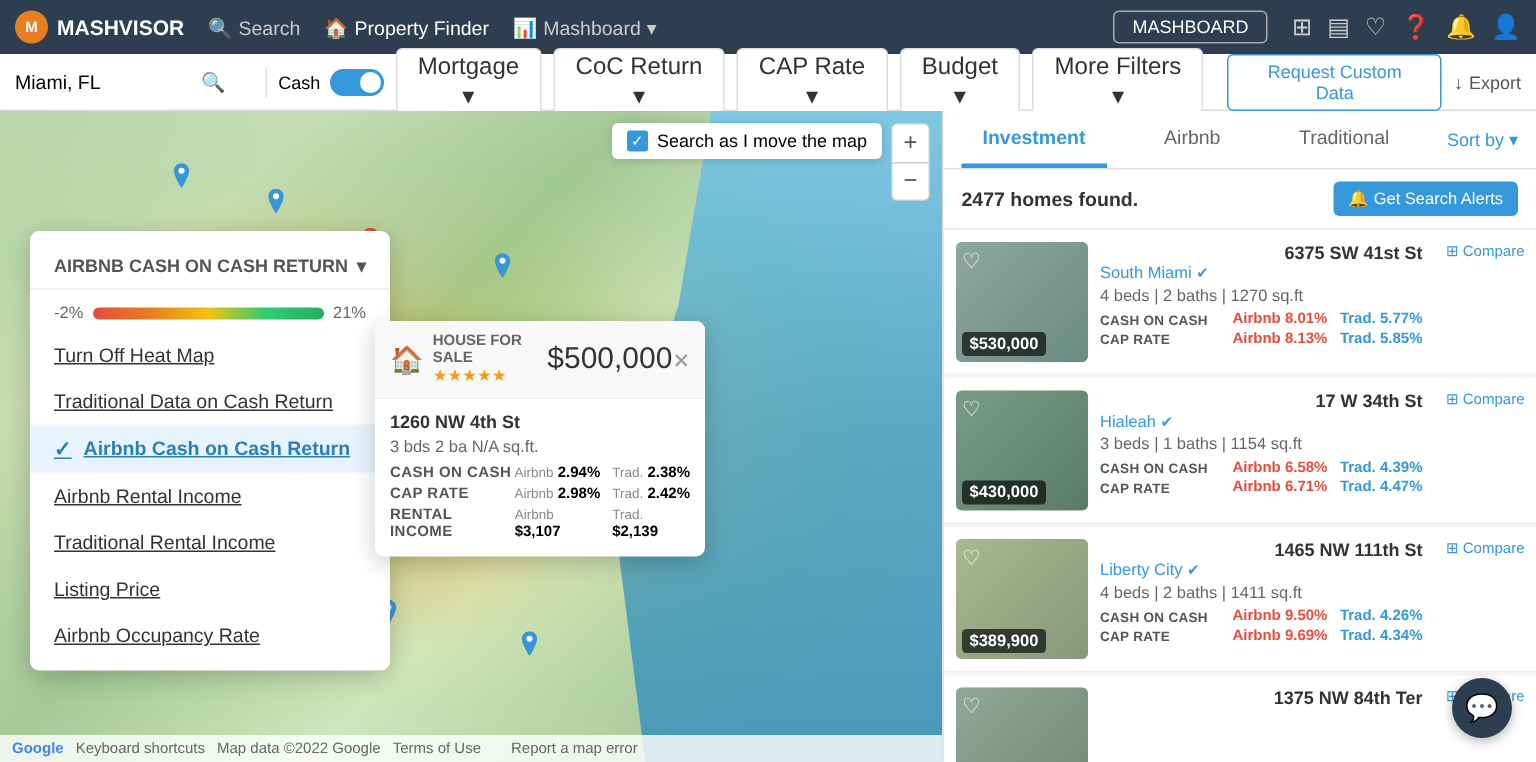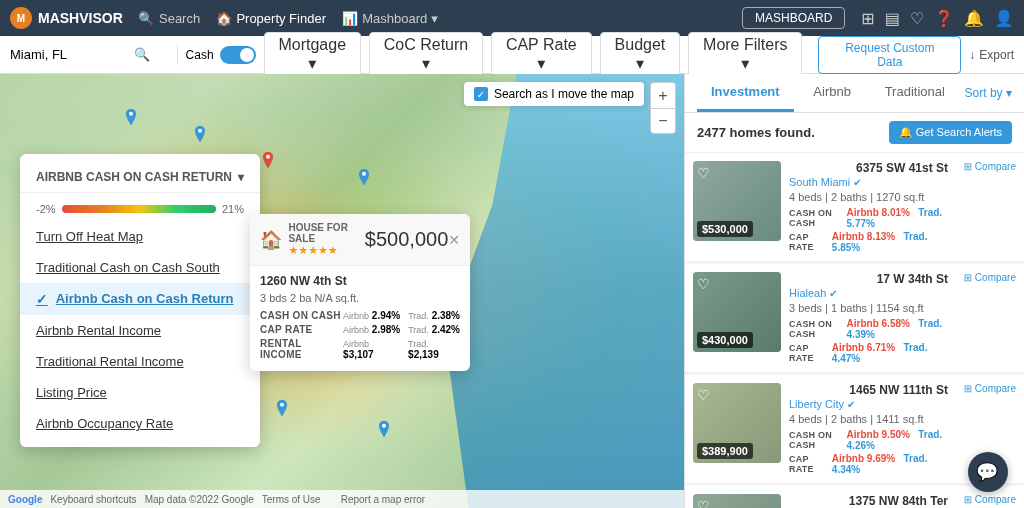--- a/index.html
+++ b/index.html
@@ -143,21 +143,21 @@
     
     .map-footer {
       position: absolute; bottom: 0; left: 0; right: 0; height: 18px;
       background: rgba(255,255,255,0.8); display: flex; align-items: center;
       padding: 0 8px; font-size: 10px; color: #666; gap: 8px;
     }
     .google-logo { font-size: 10px; font-weight: 700; color: #4285f4; }
 
     
     .right-panel {
-      width: 340px; background: #f5f5f5; display: flex; flex-direction: column;
+      width: 396px; background: #f5f5f5; display: flex; flex-direction: column;
       border-left: 1px solid #ddd;
     }
     .panel-tabs {
       display: flex; align-items: center; background: #fff;
       border-bottom: 1px solid #ddd; padding: 0 12px;
       gap: 0; justify-content: space-between;
     }
     .panel-tab {
       padding: 10px 14px; font-size: 13px; color: #666; cursor: pointer;
       border-bottom: 3px solid transparent;
@@ -339,21 +339,21 @@
         </div>
         <div class="heat-gradient">
           <span class="heat-label">-2%</span>
           <div class="heat-bar"></div>
           <span class="heat-label">21%</span>
         </div>
         <div class="dropdown-item">
           <span>Turn Off Heat Map</span>
         </div>
         <div class="dropdown-item">
-          <span>Traditional Cash on Cash South</span>
+          <span>Traditional Data on Cash Return</span>
         </div>
         <div class="dropdown-item active">
           <span class="check-icon">✓</span>
           <span>Airbnb Cash on Cash Return</span>
         </div>
         <div class="dropdown-item">
           <span>Airbnb Rental Income</span>
         </div>
         <div class="dropdown-item">
           <span>Traditional Rental Income</span>

